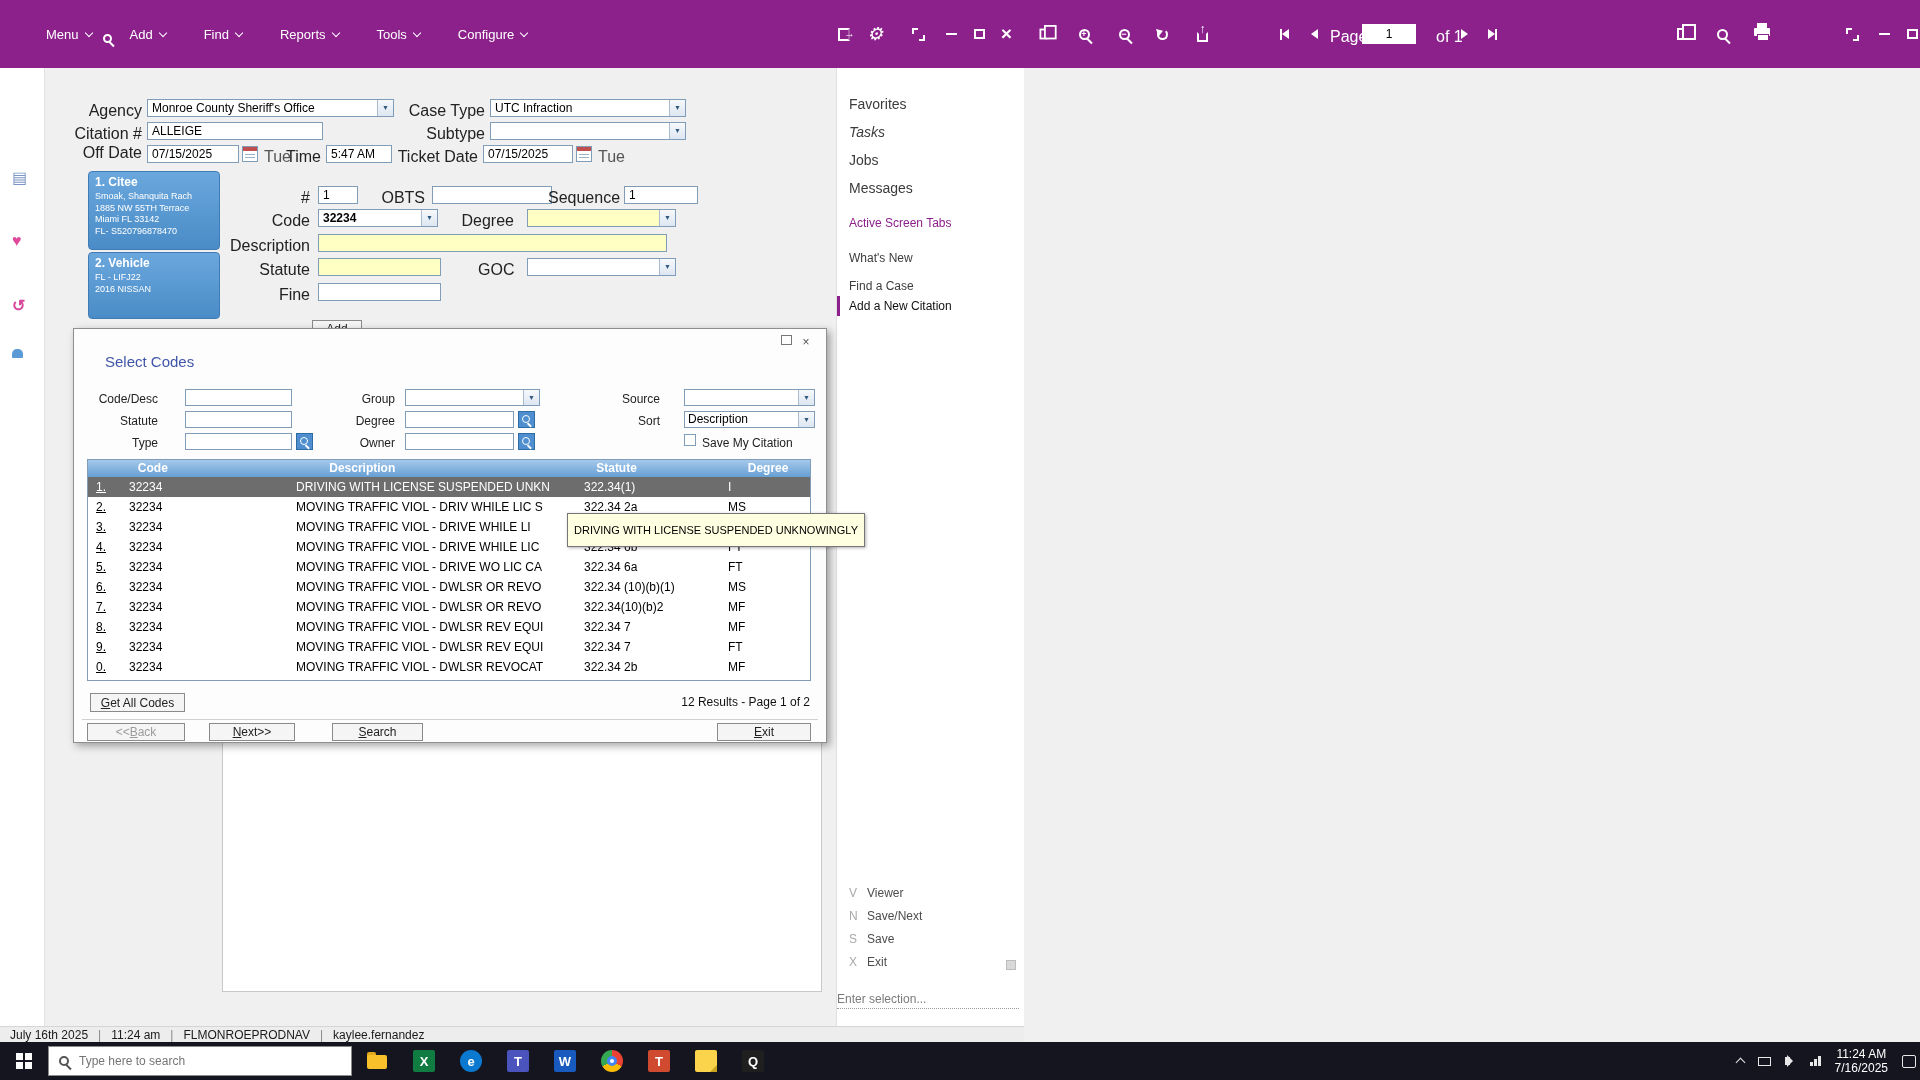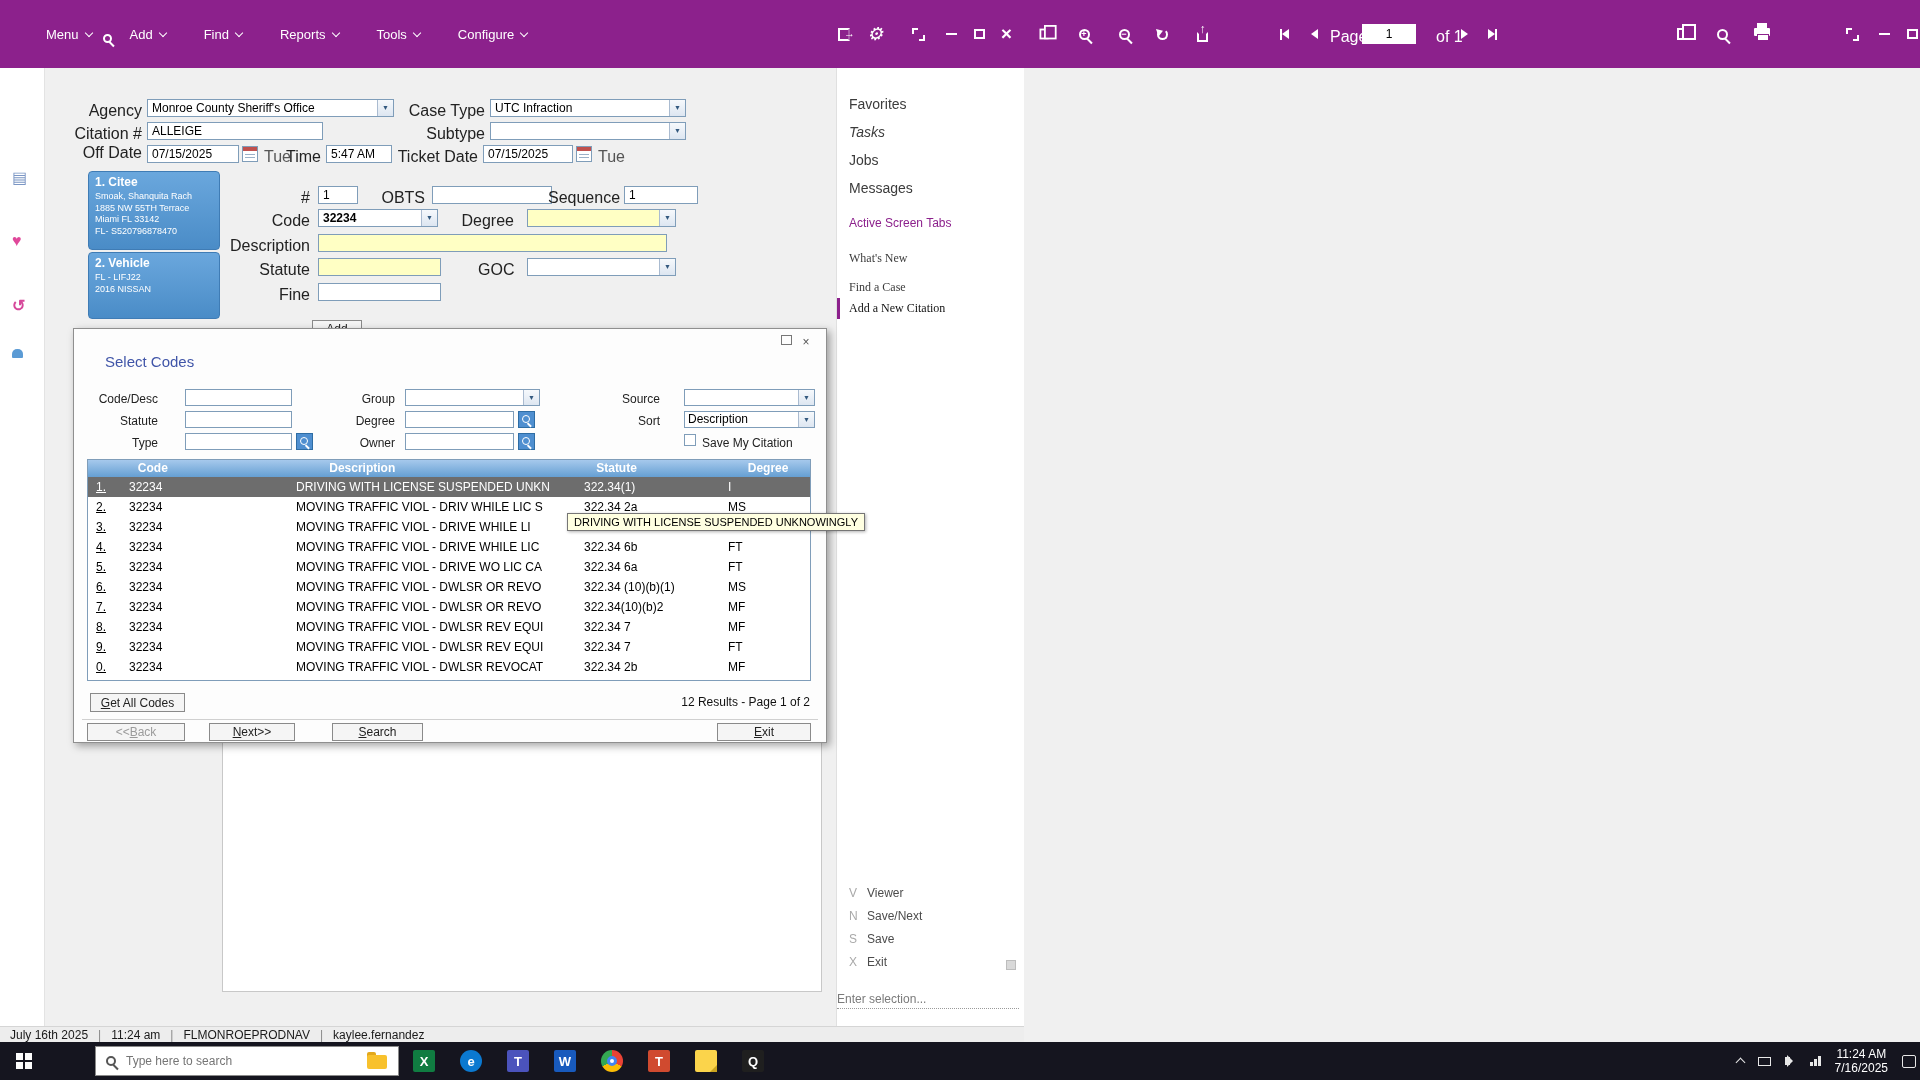--- a/index.html
+++ b/index.html
@@ -101,33 +101,33 @@
   .sc-hdr span{text-align:center;}
   .sc-row{display:flex;height:20px;line-height:20px;font-size:12px;color:#000;}
   .sc-row.selected{background:#6d6d6d;color:#fff;}
   .sc-row .c{white-space:nowrap;overflow:hidden;flex:none;}
   .sc-row .n{width:28px;padding-left:8px;text-decoration:underline;}
   .sc-row .code{width:178px;padding-left:13px;}
   .sc-row .desc{width:288px;padding-left:2px;}
   .sc-row .stat{width:144px;padding-left:2px;}
   .sc-row .deg{width:86px;padding-left:2px;}
   .tooltip{position:absolute;left:493px;top:184px;background:#ffffe1;border:1px solid #767676;
-           font-size:11px;color:#000;padding:2px 6px;white-space:nowrap;z-index:60;box-shadow:1px 1px 3px rgba(0,0,0,.3);}
+           font-size:11px;color:#000;padding:10px 6px;white-space:nowrap;z-index:60;box-shadow:1px 1px 3px rgba(0,0,0,.3);}
   .dsep{position:absolute;left:8px;right:8px;top:390px;border-top:1px solid #d0d0d0;}
   .results{position:absolute;right:16px;top:366px;font-size:12px;color:#111;}
   .pgnav-lbl{color:#fff;font-size:16px;}
   .pg-input{position:absolute;width:54px;height:20px;border:none;font-size:12px;text-align:center;background:#fff;color:#000;}
 
   
   .taskbar{position:absolute;left:0;top:1042px;width:1920px;height:38px;background:#15151f;display:flex;align-items:center;}
   .startbtn{width:48px;height:38px;display:flex;align-items:center;justify-content:center;}
   .winlogo{display:grid;grid-template-columns:7px 7px;grid-template-rows:7px 7px;gap:2px;}
   .winlogo span{background:#fdfdfd;}
   .tsearch{position:absolute;left:48px;top:4px;width:304px;height:30px;background:#fff;border:1px solid #8a8a8a;
-           display:flex;align-items:center;gap:8px;padding:0 10px;margin-left:47px;}
+           display:flex;align-items:center;gap:8px;padding:0 10px;}
   .tsearch .mag{border-color:#555;width:10px;height:10px;}
   .tsearch .mag::after{background:#555;}
   .tsearch input{border:none;outline:none;font-size:12px;color:#444;width:220px;background:transparent;font-family:"Liberation Sans",sans-serif;}
   .apps{position:absolute;left:366px;top:0;height:38px;display:flex;align-items:center;gap:25px;}
   .tile{width:22px;height:22px;display:flex;align-items:center;justify-content:center;
         font:bold 13px/1 "Liberation Sans",sans-serif;color:#fff;border-radius:2px;}
   .tile.round{border-radius:50%;}
   .tile.t-folder{background:transparent;position:relative;}
   .tile.t-folder::after{content:"";position:absolute;left:1px;top:5px;width:20px;height:14px;background:#f8c12c;border-radius:2px;}
   .tile.t-folder::before{content:"";position:absolute;left:1px;top:2px;width:9px;height:5px;background:#e3a81c;border-radius:2px 2px 0 0;}
@@ -272,21 +272,21 @@
 
     <button class="btn" style="left:312px;top:320px;width:50px;height:17px;">Add</button>
     <div class="abs" style="left:222px;top:338px;width:600px;height:654px;background:#fff;border:1px solid #c8c8c8;"></div>
 
     <aside class="rnav">
       <span class="navlink" style="top:28px;">Favorites</span>
       <span class="navlink" style="top:56px;font-style:italic;">Tasks</span>
       <span class="navlink" style="top:84px;">Jobs</span>
       <span class="navlink" style="top:112px;">Messages</span>
       <span class="navsec" style="top:148px;">Active Screen Tabs</span>
-      <div class="abs" style="top:180px;left:0;width:182px;font-family:Liberation Serif, serif;">
+      <div class="abs" style="top:180px;left:0;width:182px;">
 
           <div class="navtab" style="position:relative;margin-bottom:8px;">
             <span>What's New</span>
           </div>
 
           <div class="navtab" style="position:relative;">
             <span>Find a Case</span>
           </div>
 
           <div class="navtab active" style="position:relative;margin-bottom:8px;">

